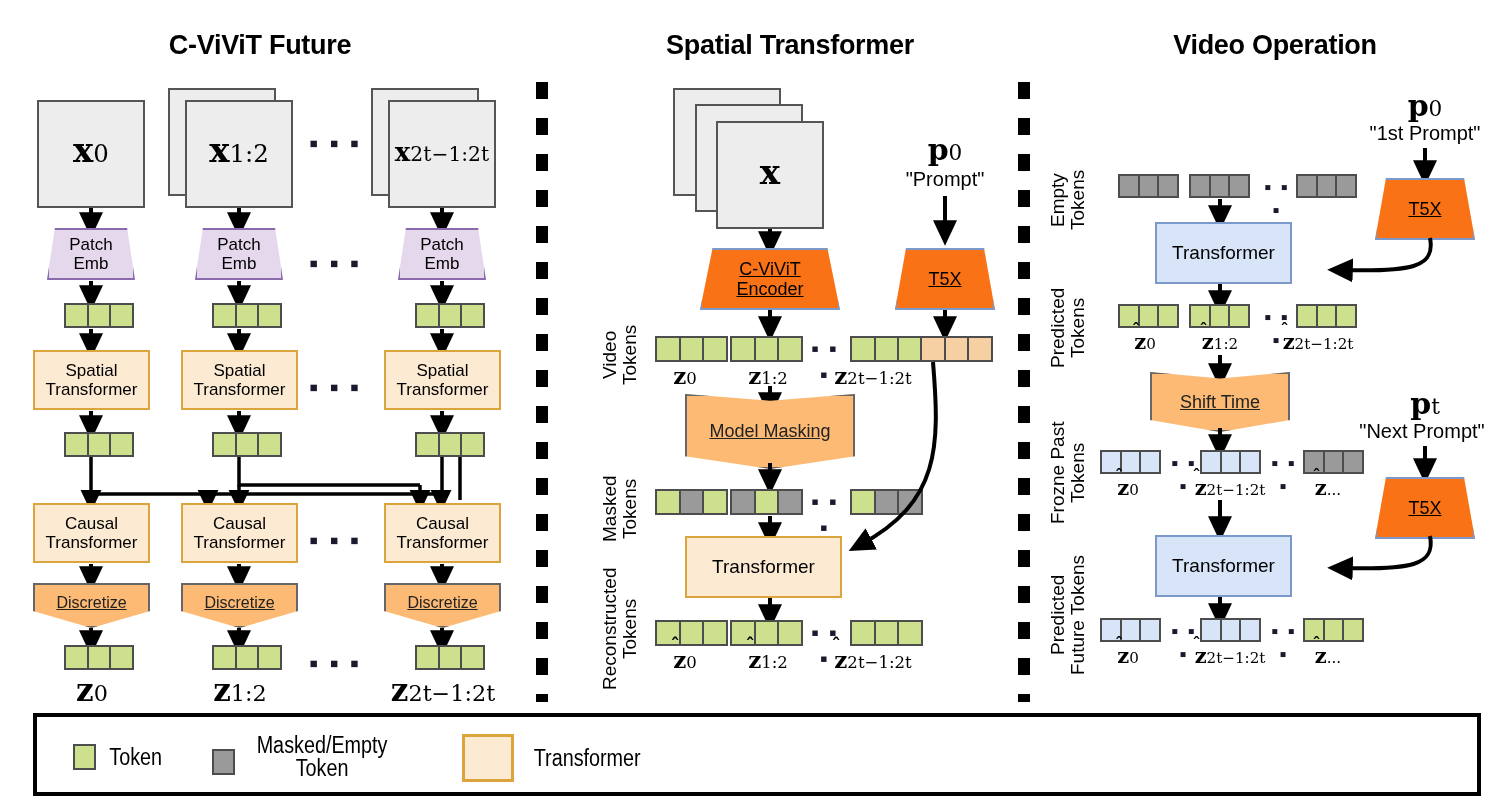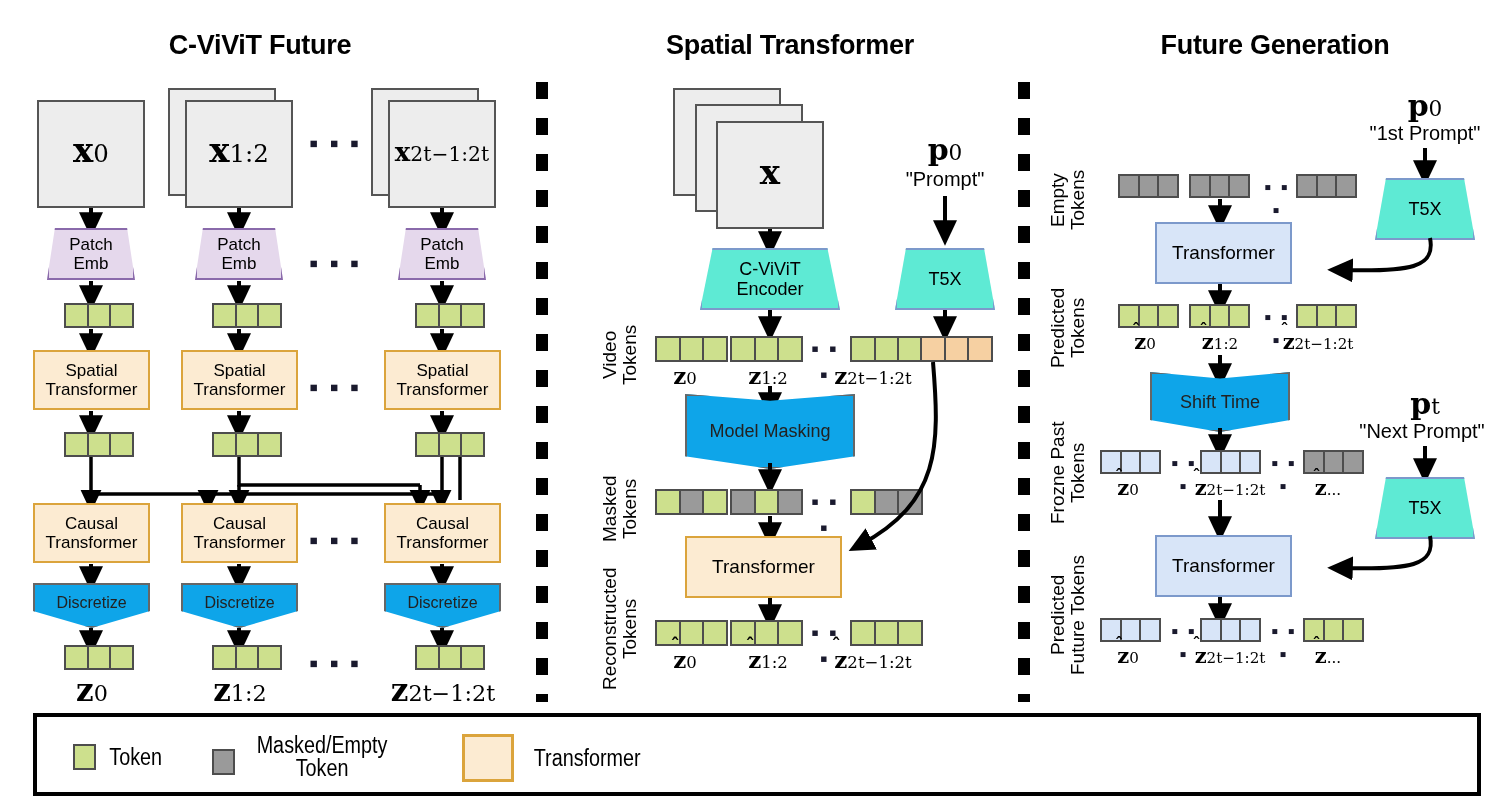--- a/index.html
+++ b/index.html
@@ -14,22 +14,22 @@
   .mathlbl{font-family:"DejaVu Serif","Liberation Serif",serif;
            font-weight:bold;color:#000;}
   .sub{font-family:"DejaVu Serif","Liberation Serif",serif;
        font-weight:normal;font-size:0.72em;}
   
   .boxblk{box-sizing:border-box;display:flex;align-items:center;
           justify-content:center;text-align:center;line-height:1.12;}
   .orange{background:#fcebd2;border:2.5px solid #dba43c;}
   .blue{background:#d8e5f8;border:2.5px solid #7c99cb;}
   .purpletrap{background:#e5d8ec;border:2.5px solid #8a6aab;}
-  .bluetrap{background:#5eead4;border:2.5px solid #7c99cb;}
-  .greytrap{background:#0ea5e9;border:2.5px solid #666;}
+  .bluetrap{background:#f97316;border:2.5px solid #7c99cb;text-decoration:underline;}
+  .greytrap{background:#fdba74;border:2.5px solid #666;text-decoration:underline;}
   
   .toks{display:flex;}
   .tok{box-sizing:border-box;border:2.5px solid #4d4d4d;margin-left:-2.5px;}
   .tok:first-child{margin-left:0;}
   .tg{background:#cde08d;}
   .tk{background:#9a9a9a;}
   .to{background:#f6d0a2;}
   .tb{background:#d8e5f8;}
   .dots{font-weight:bold;color:#1a1a2e;letter-spacing:2px;
         font-family:"Liberation Sans",sans-serif;}
@@ -39,21 +39,21 @@
   .lgtxt{font-family:"Liberation Sans Narrow","Liberation Sans",sans-serif;
          font-size:23px;color:#000;text-align:center;line-height:1.0;
          transform:scaleX(0.86);transform-origin:center;}
   svg{overflow:visible;}
 </style>
 </head>
 <body>
 
 <div class="abs ttl" style="left:0;top:30px;width:520px;">C-ViViT Future</div>
 <div class="abs ttl" style="left:570px;top:30px;width:440px;">Spatial Transformer</div>
-<div class="abs ttl" style="left:1040px;top:30px;width:470px;">Future Generation</div>
+<div class="abs ttl" style="left:1040px;top:30px;width:470px;">Video Operation</div>
 
 <svg class="abs" style="left:534px;top:82px;" width="16" height="620">
   <line x1="8" y1="0" x2="8" y2="620" stroke="#000" stroke-width="12" stroke-dasharray="17,19"></line>
 </svg>
 <svg class="abs" style="left:1016px;top:82px;" width="16" height="620">
   <line x1="8" y1="0" x2="8" y2="620" stroke="#000" stroke-width="12" stroke-dasharray="17,19"></line>
 </svg>
 
 <div class="abs frame" style="left:37px;top:100px;width:108px;height:108px;"></div>
 <div class="abs mathlbl" style="left:37px;top:130px;width:108px;text-align:center;font-size:34px;">

